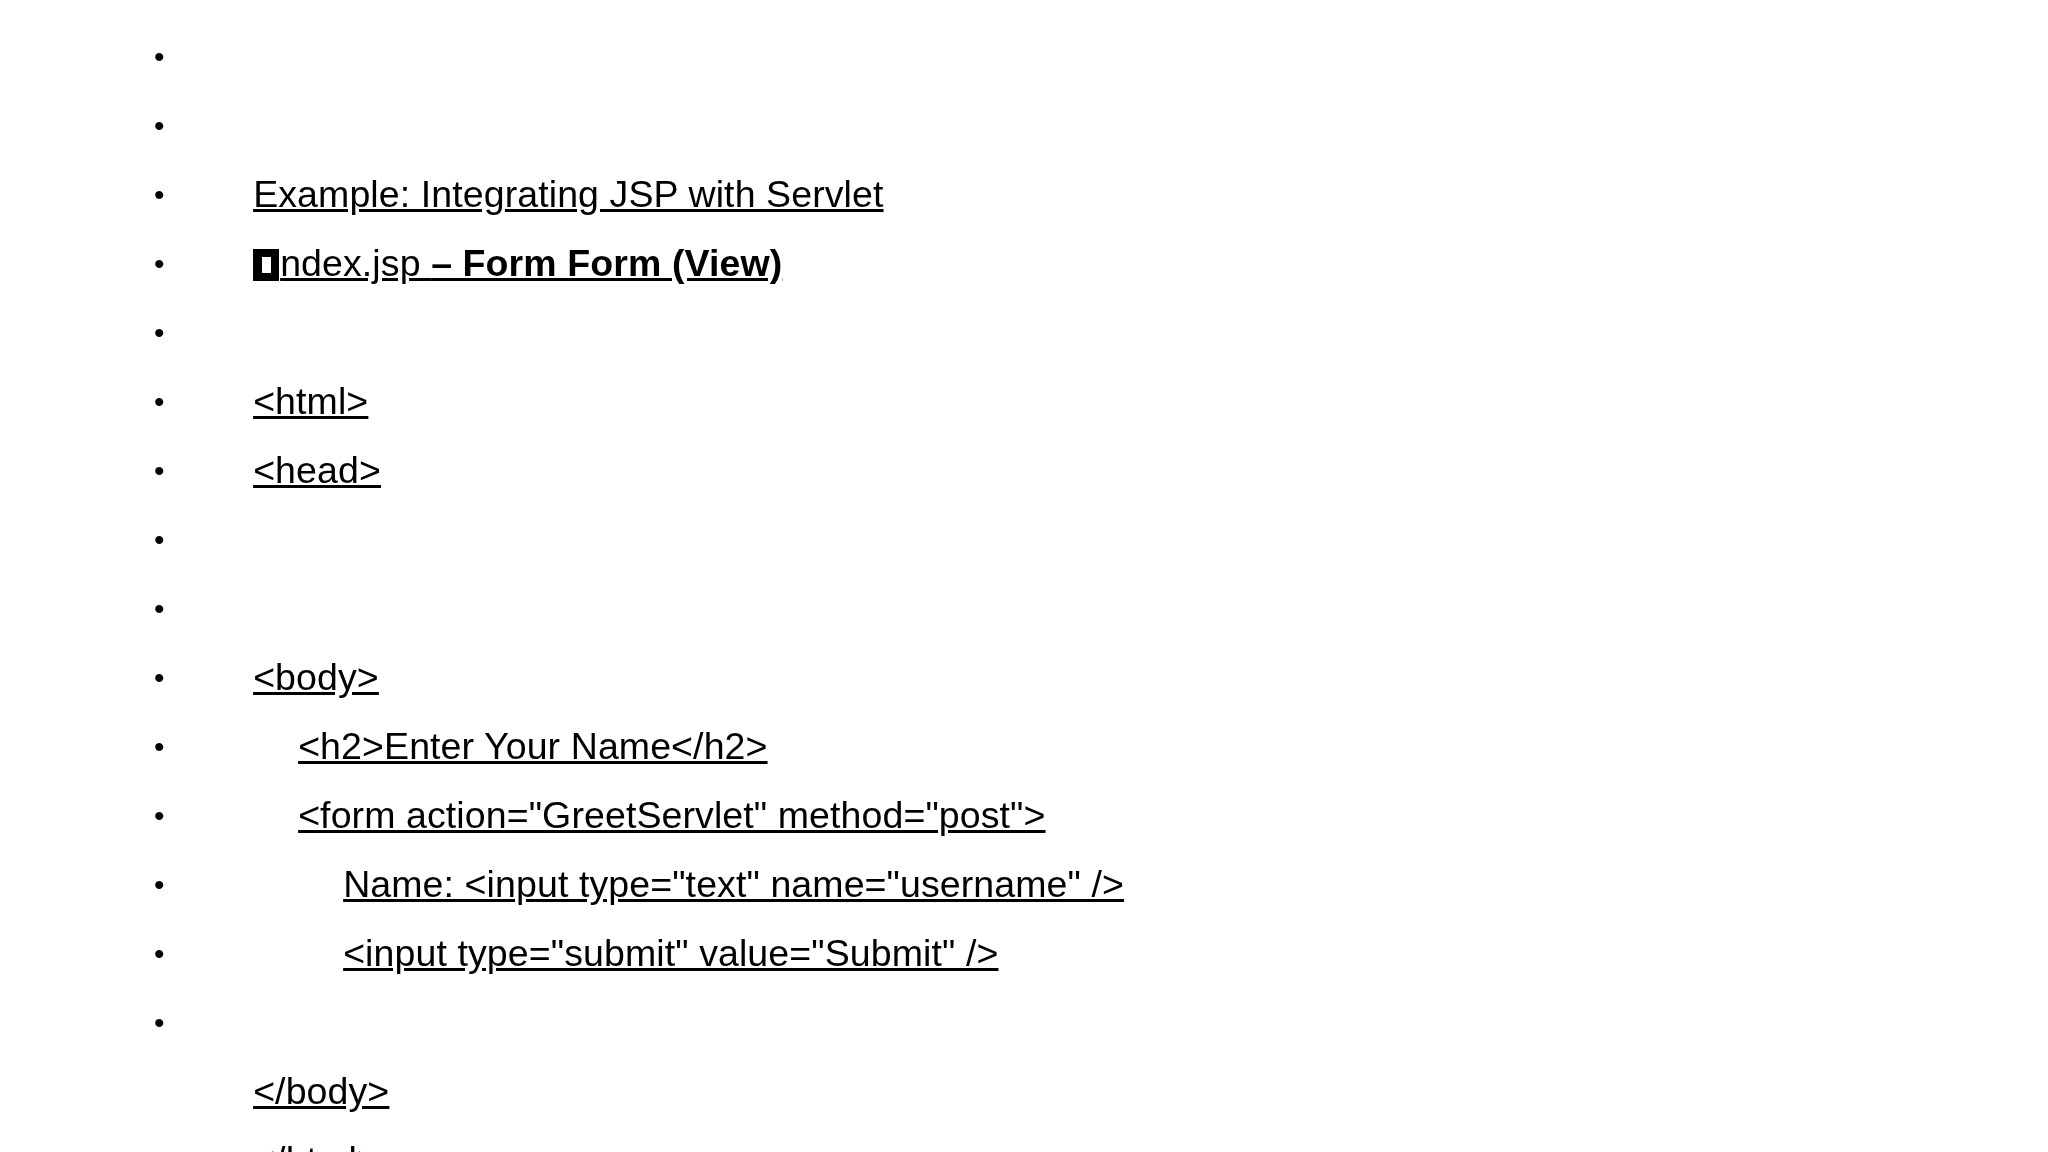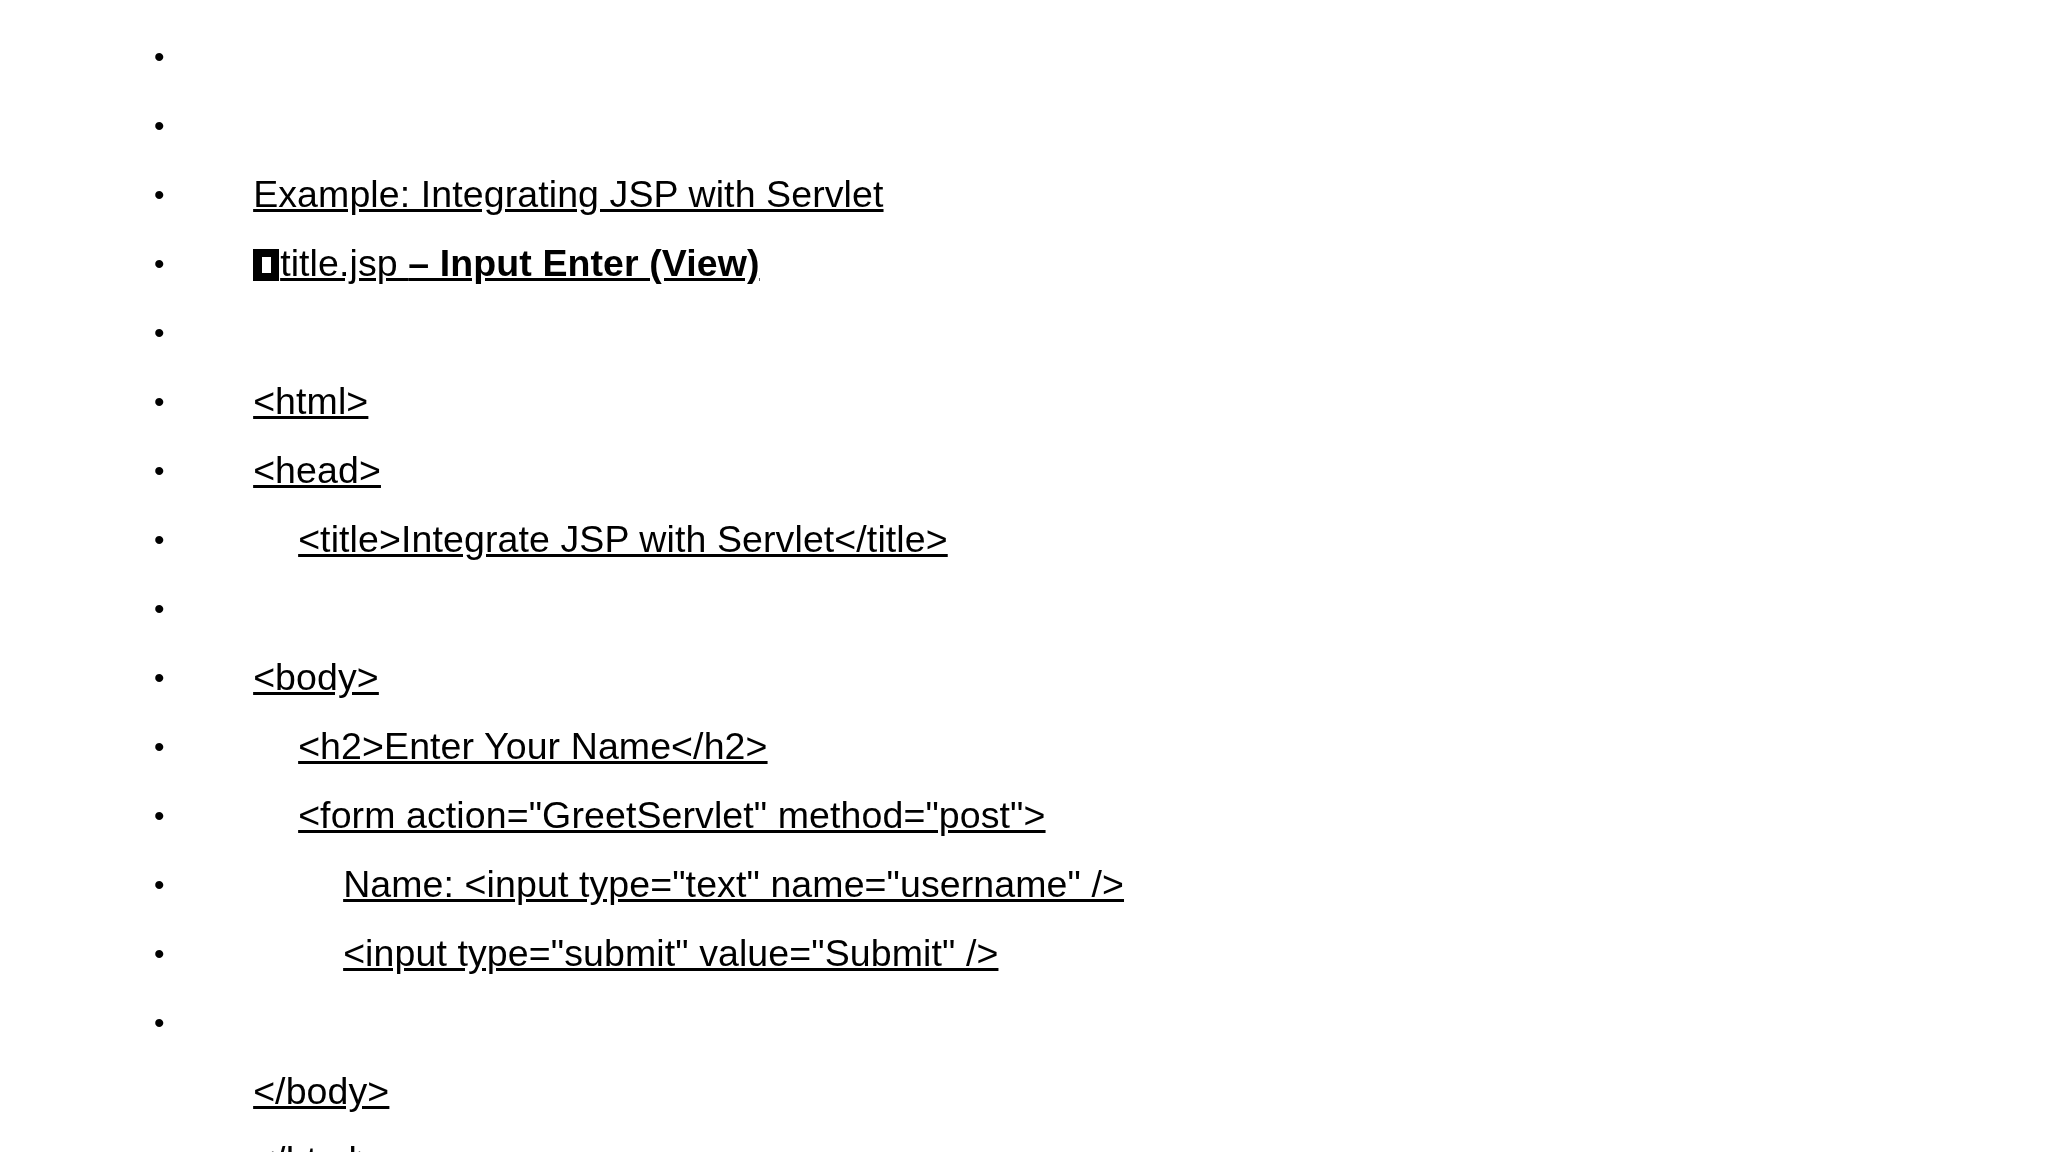--- a/index.html
+++ b/index.html
@@ -100,40 +100,39 @@
 
   <ul id="bullet-list">
 
     <li class="bullet-line">
       <span class="bullet-marker">•</span>
       <span class="bullet-text">Example: Integrating JSP with Servlet</span>
     </li>
 
     <li class="bullet-line">
       <span class="bullet-marker">•</span>
-      <span class="bullet-text"><span class="tofu-glyph"></span><span>title.jsp </span><span class="strong">– Input Enter (View)</span></span>
+      <span class="bullet-text"><span class="tofu-glyph"></span><span>ndex.jsp </span><span class="strong">– Form Form (View)</span></span>
     </li>
 
     <li class="bullet-line">
       <span class="bullet-marker">•</span>
     </li>
 
     <li class="bullet-line">
       <span class="bullet-marker">•</span>
       <span class="bullet-text">&lt;html&gt;</span>
     </li>
 
     <li class="bullet-line">
       <span class="bullet-marker">•</span>
       <span class="bullet-text">&lt;head&gt;</span>
     </li>
 
     <li class="bullet-line indent-1">
       <span class="bullet-marker">•</span>
-      <span class="bullet-text">&lt;title&gt;Integrate JSP with Servlet&lt;/title&gt;</span>
     </li>
 
     <li class="bullet-line">
       <span class="bullet-marker">•</span>
     </li>
 
     <li class="bullet-line">
       <span class="bullet-marker">•</span>
       <span class="bullet-text">&lt;body&gt;</span>
     </li>

